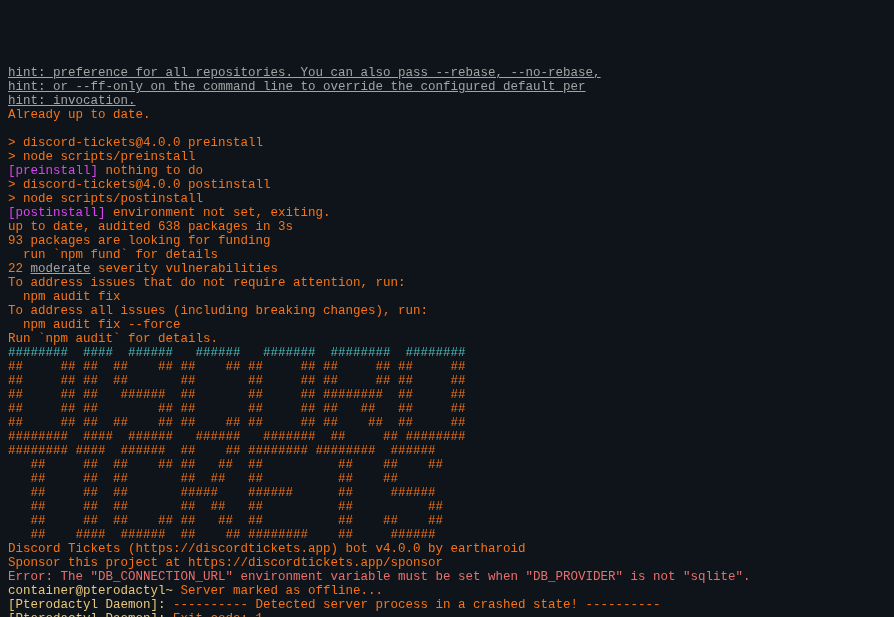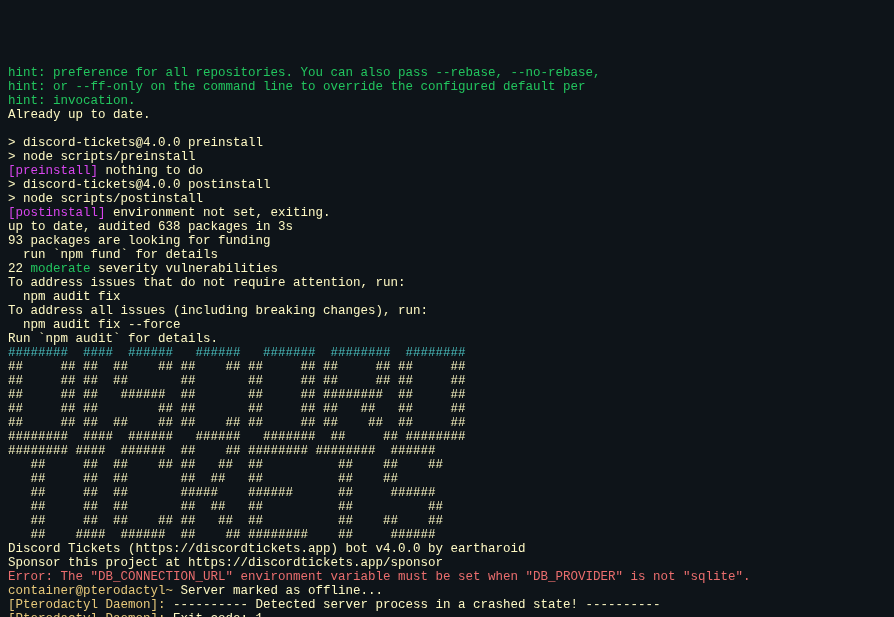--- a/index.html
+++ b/index.html
@@ -16,26 +16,26 @@
       padding: 10px 8px;
       white-space: pre;
       width: 894px;
       height: 617px;
       overflow: hidden;
     }
     .line {
       display: block;
       min-height: 14px;
     }
-    .orange { color: #22c55e; }
+    .orange { color: #a3a3a3; text-decoration: underline; }
     .cyan { color: #d946ef; }
     .teal { color: #4ac0c0; }
     .red { color: #eb6e6e; }
     .yellow { color: #e6c87a; }
-    .white { color: #fef9c3; }
+    .white { color: #f97316; }
   </style>
 </head>
 <body>
 
 
 
 <div id="terminal"><span class="line"><span class="orange">hint: preference for all repositories. You can also pass --rebase, --no-rebase,</span></span><span class="line"><span class="orange">hint: or --ff-only on the command line to override the configured default per</span></span><span class="line"><span class="orange">hint: invocation.</span></span><span class="line"><span class="white">Already up to date.</span></span><span class="line"><span></span></span><span class="line"><span class="white">&gt; discord-tickets@4.0.0 preinstall</span></span><span class="line"><span class="white">&gt; node scripts/preinstall</span></span><span class="line"><span class="cyan">[preinstall]</span><span class="white"> nothing to do</span></span><span class="line"><span class="white">&gt; discord-tickets@4.0.0 postinstall</span></span><span class="line"><span class="white">&gt; node scripts/postinstall</span></span><span class="line"><span class="cyan">[postinstall]</span><span class="white"> environment not set, exiting.</span></span><span class="line"><span class="white">up to date, audited 638 packages in 3s</span></span><span class="line"><span class="white">93 packages are looking for funding</span></span><span class="line"><span class="white">  run `npm fund` for details</span></span><span class="line"><span class="white">22 </span><span class="orange">moderate</span><span class="white"> severity vulnerabilities</span></span><span class="line"><span class="white">To address issues that do not require attention, run:</span></span><span class="line"><span class="white">  npm audit fix</span></span><span class="line"><span class="white">To address all issues (including breaking changes), run:</span></span><span class="line"><span class="white">  npm audit fix --force</span></span><span class="line"><span class="white">Run `npm audit` for details.</span></span><span class="line"><span class="teal">########  ####  ######   ######   #######  ########  ######## </span></span><span class="line"><span class="white">##     ## ##  ##    ## ##    ## ##     ## ##     ## ##     ##</span></span><span class="line"><span class="white">##     ## ##  ##       ##       ##     ## ##     ## ##     ##</span></span><span class="line"><span class="white">##     ## ##   ######  ##       ##     ## ########  ##     ##</span></span><span class="line"><span class="white">##     ## ##        ## ##       ##     ## ##   ##   ##     ##</span></span><span class="line"><span class="white">##     ## ##  ##    ## ##    ## ##     ## ##    ##  ##     ##</span></span><span class="line"><span class="white">########  ####  ######   ######   #######  ##     ## ######## </span></span><span class="line"><span class="white">######## ####  ######  ##    ## ######## ########  ######  </span></span><span class="line"><span class="white">   ##     ##  ##    ## ##   ##  ##          ##    ##    ## </span></span><span class="line"><span class="white">   ##     ##  ##       ##  ##   ##          ##    ##       </span></span><span class="line"><span class="white">   ##     ##  ##       #####    ######      ##     ######  </span></span><span class="line"><span class="white">   ##     ##  ##       ##  ##   ##          ##          ## </span></span><span class="line"><span class="white">   ##     ##  ##    ## ##   ##  ##          ##    ##    ## </span></span><span class="line"><span class="white">   ##    ####  ######  ##    ## ########    ##     ######  </span></span><span class="line"><span class="white">Discord Tickets (https://discordtickets.app) bot v4.0.0 by eartharoid</span></span><span class="line"><span class="white">Sponsor this project at https://discordtickets.app/sponsor</span></span><span class="line"><span class="red">Error: The "DB_CONNECTION_URL" environment variable must be set when "DB_PROVIDER" is not "sqlite".</span></span><span class="line"><span class="yellow">container@pterodactyl~</span><span class="white"> Server marked as offline...</span></span><span class="line"><span class="yellow">[Pterodactyl Daemon]:</span><span class="white"> ---------- Detected server process in a crashed state! ----------</span></span><span class="line"><span class="yellow">[Pterodactyl Daemon]:</span><span class="white"> Exit code: 1</span></span></div>
 
 
 

